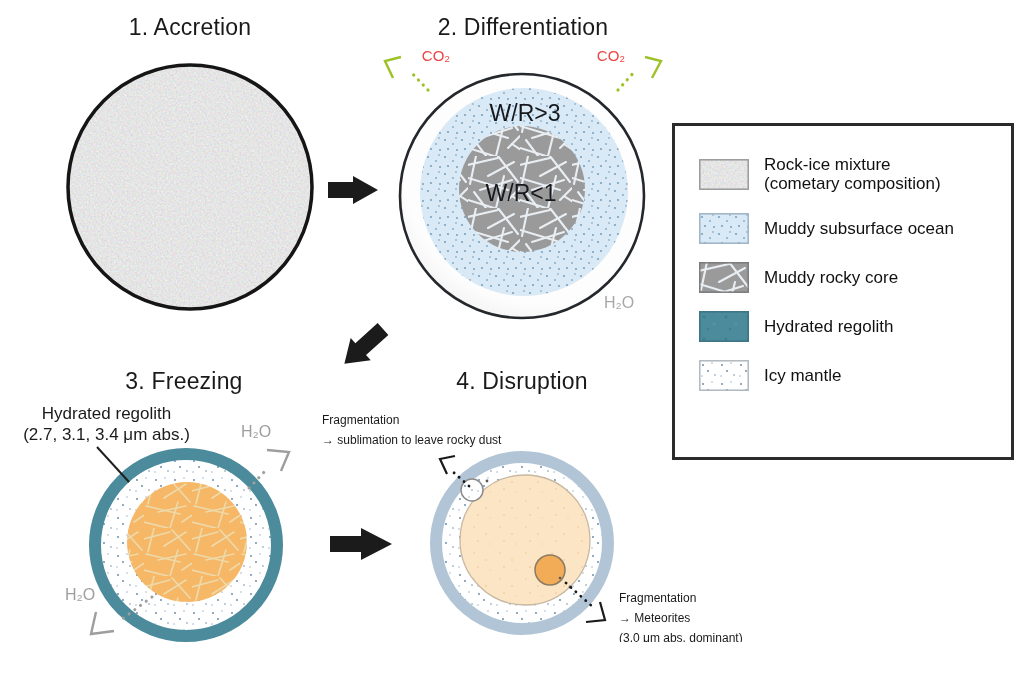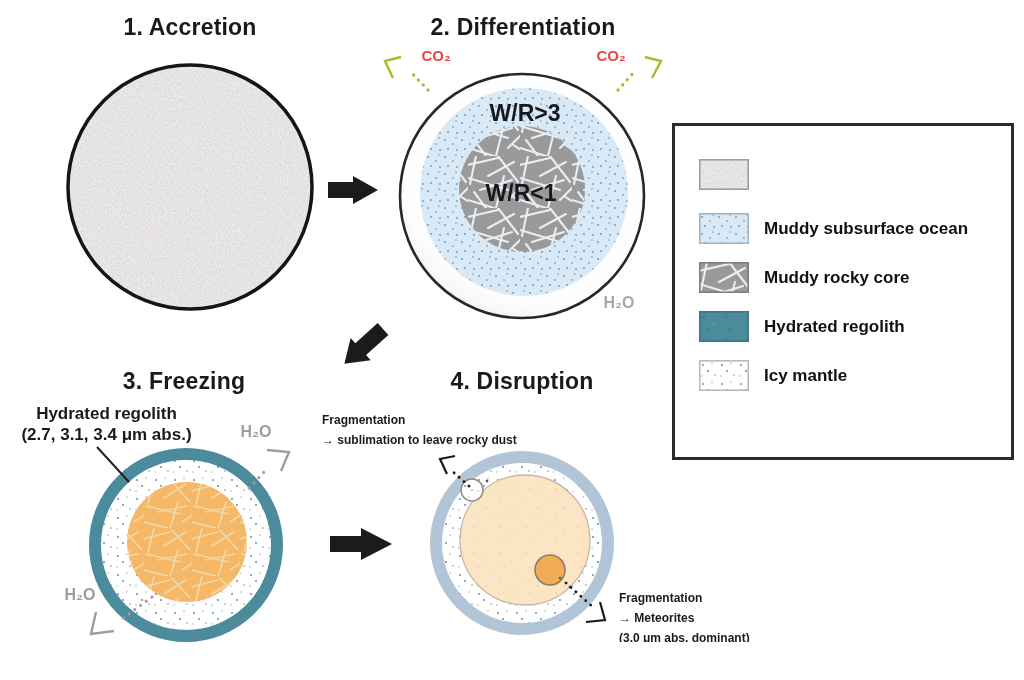--- a/index.html
+++ b/index.html
@@ -1,18 +1,18 @@
 <!DOCTYPE html>
 <html><head>
 <meta charset="utf-8">
 <style>
   html,body{margin:0;padding:0;background:#ffffff;}
   .canvas{
     position:relative;width:1024px;height:642px;background:#ffffff;overflow:hidden;
-    font-family:"Liberation Sans",sans-serif;font-weight:bold;color:#1a1a1a;
+    font-family:"Liberation Sans",sans-serif;font-weight:normal;color:#1a1a1a;
   }
   .gfx{position:absolute;left:0;top:0;width:1024px;height:680px;}
   .txt{position:absolute;white-space:nowrap;}
   .ctr{text-align:center;}
   .title{font-size:23px;letter-spacing:0.2px;}
   .wr{font-size:23px;color:#15181c;}
   .gas{font-size:15px;color:#ef4444;}
   .h2o{font-size:16px;color:#9e9e9e;}
   .note{font-size:17px;line-height:21px;white-space:nowrap;}
   .frag{font-size:12px;line-height:20px;white-space:nowrap;}
@@ -223,20 +223,24 @@
     <div>(3.0 μm abs. dominant)</div>
   </div>
 
   <div class="legend">
 
     <div class="lrow first">
       <svg class="lswatch" viewBox="0 0 50 31">
         <rect x="0" y="0" width="50" height="31" filter="url(#grain)"></rect>
         <rect x="0.8" y="0.8" width="48.4" height="29.4" fill="none" stroke="#9a9a9a" stroke-width="1.5"></rect>
       </svg>
+      <div class="llabel">
+        <div>Rock-ice mixture</div>
+        <div>(cometary composition)</div>
+      </div>
     </div>
 
     <div class="lrow">
       <svg class="lswatch" viewBox="0 0 50 31">
         <rect x="0" y="0" width="50" height="31" fill="url(#oceanDots)"></rect>
         <rect x="0.8" y="0.8" width="48.4" height="29.4" fill="none" stroke="#9fb4c6" stroke-width="1.5"></rect>
       </svg>
       <div class="llabel">
         <div>Muddy subsurface ocean</div>
       </div>

